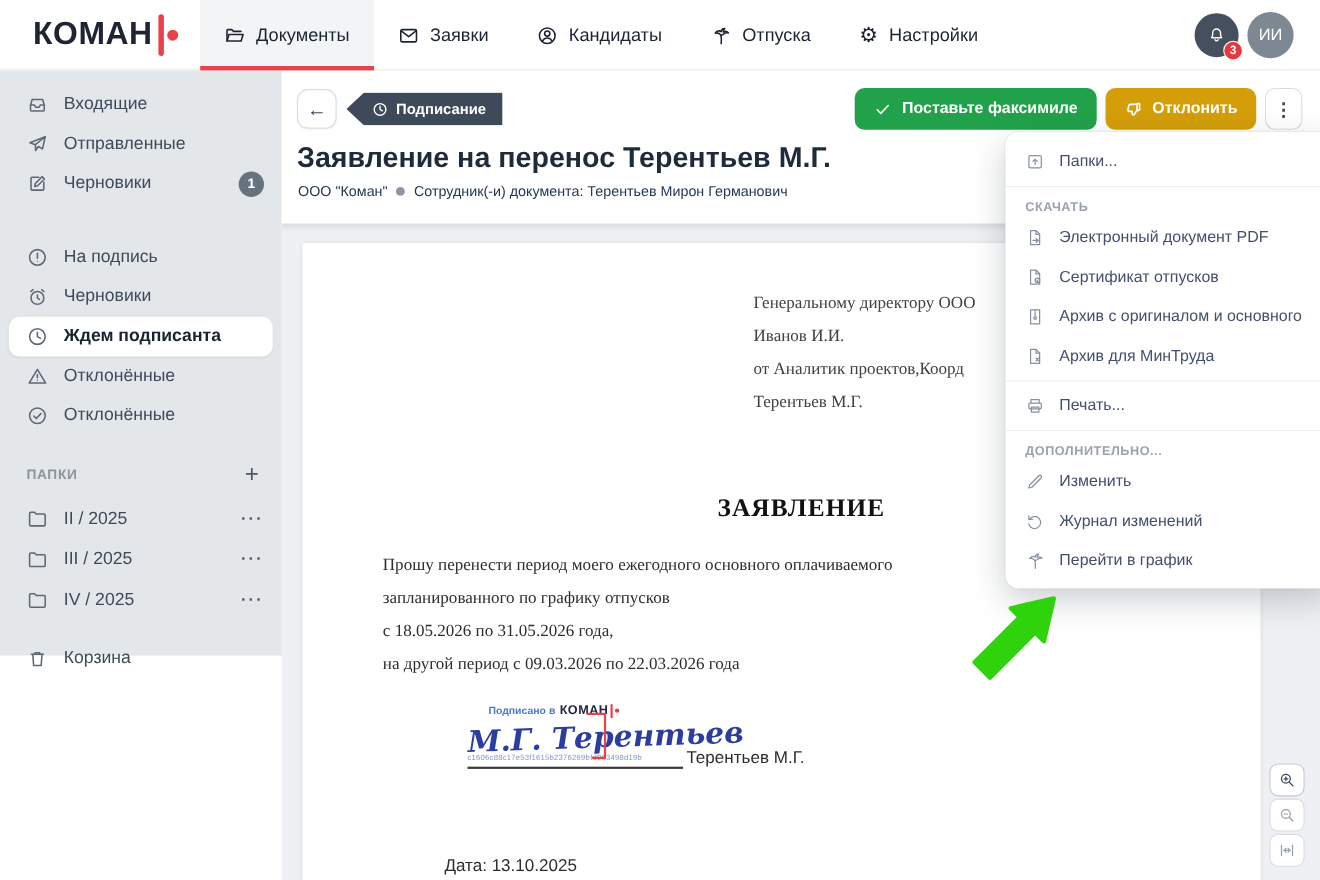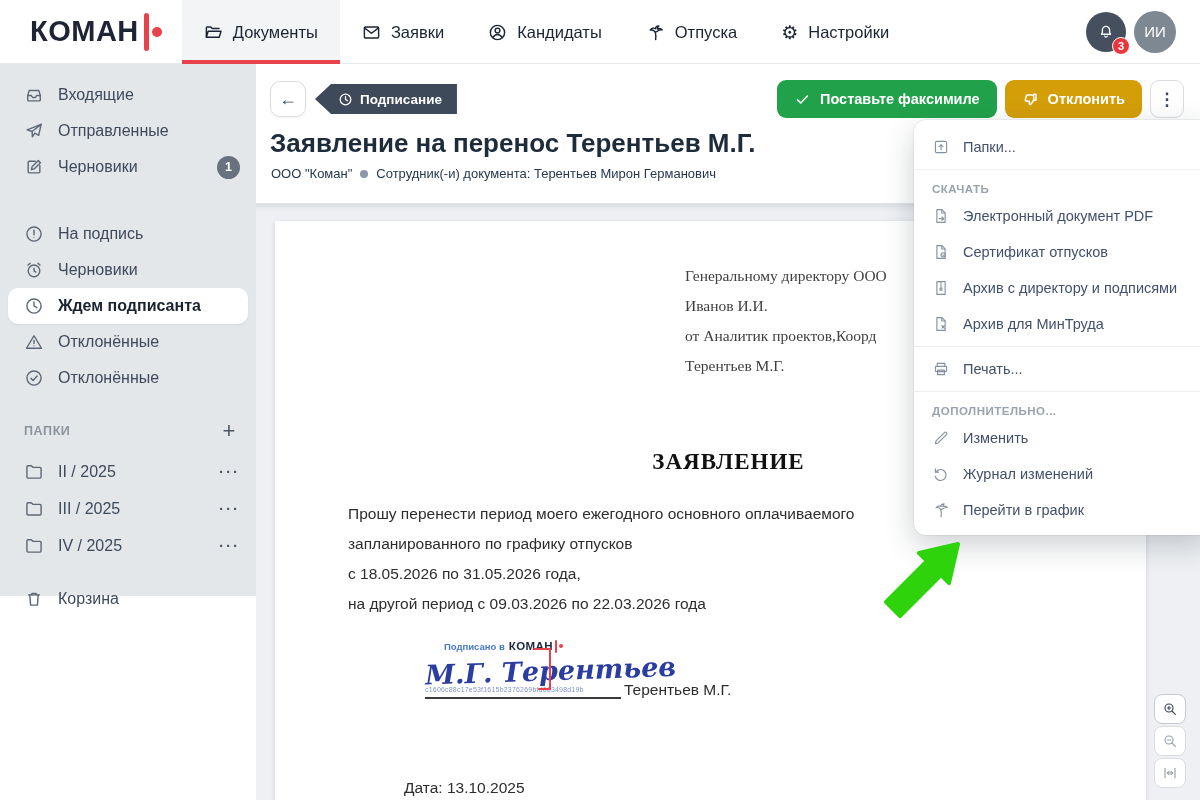--- a/index.html
+++ b/index.html
@@ -75,21 +75,21 @@
   
   .viewer { position:absolute; left:256px; top:203px; width:944px; height:597px; background:#eef0f3;
             border-top:1px solid #e0e4e8; box-shadow:inset 0 8px 8px -8px rgba(25,35,45,.18);
             overflow:hidden; z-index:1; }
   .doc-page { position:absolute; left:19px; top:17px; width:871px; height:600px; background:#fff;
               box-shadow:0 1px 5px rgba(25,35,45,.12); }
   .doc-addr { position:absolute; left:410px; top:40px; font-size:15.5px; color:#404040; line-height:30px; white-space:nowrap;font-family:Liberation Serif, serif; }
   .doc-heading { position:absolute; left:0; top:228px; width:100%; text-align:center;
                  font-family:"Liberation Serif", serif; font-size:23px; font-weight:700; color:#111;
                  letter-spacing:1px; transform:translateX(18px); }
-  .doc-body { position:absolute; left:73px; top:278px; font-size:15.5px; color:#2d2d2d; line-height:30px; white-space:nowrap; }
+  .doc-body { position:absolute; left:73px; top:278px; font-size:15.5px; color:#2d2d2d; line-height:30px; white-space:nowrap;font-family:Liberation Serif, serif; }
   .sig-block { position:absolute; left:150px; top:418px; width:320px; }
   .sig-stamp { display:flex; align-items:center; margin-left:19px; height:14px; }
   .sig-stamp-prefix { font-size:9.5px; font-weight:700; color:#4a79cc; margin-right:4px; }
   .sig-stamp-brand { font-size:11.5px; font-weight:800; color:#202a3c; letter-spacing:.4px; }
   .sig-mini-bracket { width:2.5px; height:13px; background:#e8434a; border-radius:1px; margin-left:2px; }
   .sig-mini-dot { width:4.5px; height:4.5px; border-radius:50%; background:#e8434a; margin-left:1.5px; }
   .sig-script { font-family:"DejaVu Serif", serif; font-style:italic; font-weight:700; font-size:27px;
                 color:#2b3da0; transform:rotate(-2deg); white-space:nowrap; margin-top:1px; }
   .sig-hash { font-size:7px; color:#8094c8; letter-spacing:.2px; white-space:nowrap; margin-top:1px; }
   .sig-bracket-svg { position:absolute; left:258px; top:425px; }
@@ -400,21 +400,21 @@
           <path d="M14.8 15.6v1.5"></path>
         </svg>
       <span>Сертификат отпусков</span>
     </div>
     <div class="dd-item">
       <svg class="ic" viewBox="0 0 24 24">
           <path d="M6.5 3.5h11V20.5h-11z"></path>
           <path d="M12 4v1.3M12 6.6v1.3M12 9.2v1.3"></path>
           <rect x="10.7" y="12" width="2.6" height="2.8"></rect>
         </svg>
-      <span>Архив с директору и подписями</span>
+      <span>Архив с оригиналом и основного</span>
     </div>
     <div class="dd-item">
       <svg class="ic" viewBox="0 0 24 24">
           <path d="M6.5 3.5h6.8l4.2 4.2V20.5h-11z"></path>
           <path d="M13 3.8V8h4.3"></path>
           <path d="M13.2 14.2l3.2 3.2M16.4 14.2l-3.2 3.2"></path>
         </svg>
       <span>Архив для МинТруда</span>
     </div>
     <div class="dd-div"></div>

